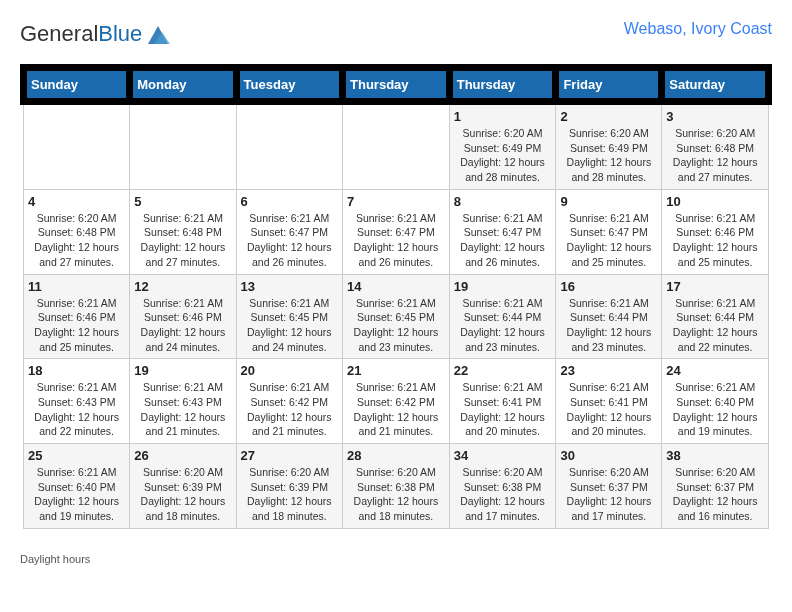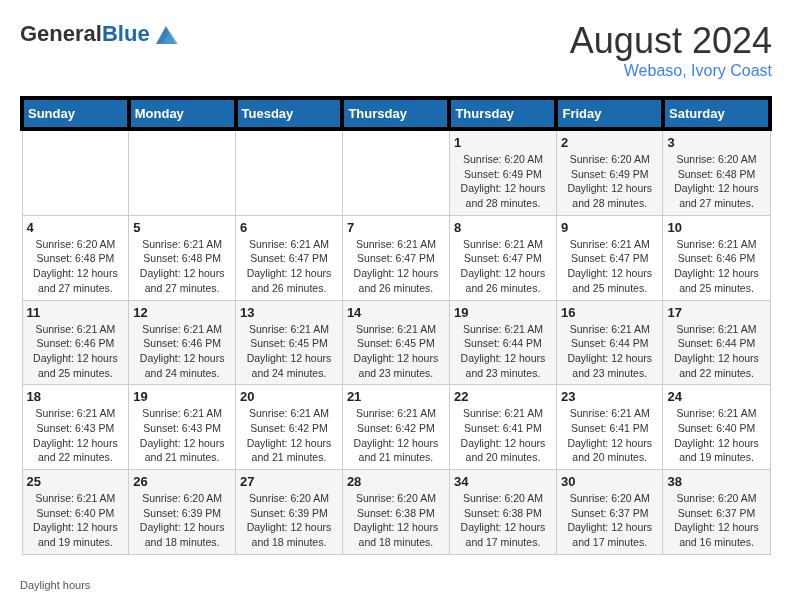--- a/index.html
+++ b/index.html
@@ -15,21 +15,21 @@
       justify-content: space-between;
       align-items: flex-start;
       margin-bottom: 16px;
     }
     .logo {
       display: flex;
       align-items: center;
     }
     .logo-text {
       font-size: 22px;
-      font-weight: bold;
+      font-weight: normal;
       line-height: 1.1;
     }
     .logo-general { color: #333; }
     .logo-blue { color: #1a6aad; }
     .logo-icon {
       width: 28px;
       height: 28px;
       margin-left: 2px;
     }
     .title-block {
@@ -49,21 +49,21 @@
       border-collapse: collapse;
       font-size: 11px;
     }
     .calendar thead th {
       background: #1a6aad;
       color: #fff;
       padding: 6px 4px;
       text-align: left;
       font-size: 13px;
       font-weight: bold;
-      border: 4px solid #000000;
+      border: 7px solid #000000;
     }
     .calendar tbody td {
       vertical-align: top;
       border: 1px solid #ccc;
       padding: 4px;
       width: 108px;
       min-height: 80px;
       background: #fff;
     }
     .calendar tbody tr:nth-child(odd) td {
@@ -104,21 +104,20 @@
           <span class="logo-general">General</span><span class="logo-blue">Blue</span>
         </span>
         <svg class="logo-icon" viewBox="0 0 28 28" xmlns="http://www.w3.org/2000/svg">
           <polygon points="4,24 14,6 24,24" fill="#1a6aad" opacity="0.85"></polygon>
           <polygon points="10,24 18,12 26,24" fill="#4a9fd4" opacity="0.7"></polygon>
         </svg>
       </div>
     </div>
   </div>
   <div class="title-block">
-    <div class="month-title">August 2024</div>
     <div class="subtitle">Webaso, Ivory Coast</div>
   </div>
 </div>
 
 <table class="calendar">
   <thead>
     <tr>
     <th>Sunday</th>
         <th>Monday</th>
         <th>Tuesday</th>

